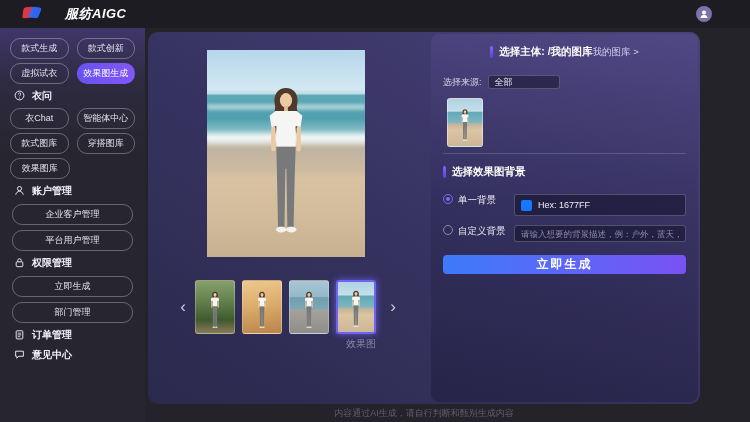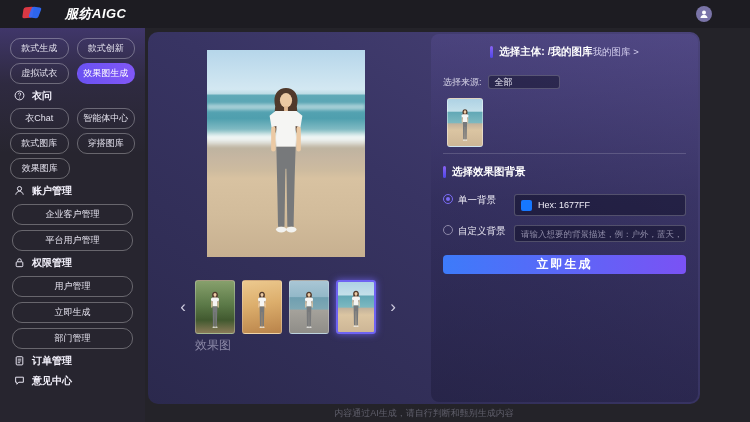--- a/index.html
+++ b/index.html
@@ -63,22 +63,22 @@
   .car-arrow.next { left:238px; }
   .thumb-row { position:absolute; left:47px; top:0; display:flex; gap:7px; }
   .thumb { width:40px; height:54px; border-radius:3px; overflow:hidden; position:relative;
     border:1px solid rgba(255,255,255,.25); cursor:pointer; }
   .thumb svg { position:absolute; left:50%; bottom:2px; transform:translateX(-50%); }
   .thumb[data-scene="forest"] { background:linear-gradient(180deg,#87a06c 0%,#5c7a48 45%,#41592f 75%,#8a7a58 100%); }
   .thumb[data-scene="desert"] { background:linear-gradient(170deg,#ecc98f 0%,#dcae6c 45%,#b9834a 100%); }
   .thumb[data-scene="pier"]   { background:linear-gradient(180deg,#a9c6d5 0%,#93b8c8 30%,#6f9fb0 32%,#7fa8b4 54%,#a5a29b 56%,#8f8d88 100%); }
   .thumb[data-scene="beach"]  { background:linear-gradient(180deg,#aed2e4 0%,#c4e0ea 26%,#62a8b6 28%,#7cb8c0 50%,#c3b29b 53%,#dbc5a2 66%,#cdb696 100%); }
   .thumb.selected { border:2px solid #6e63f2; box-shadow:0 0 7px rgba(110,99,242,.85); }
-  .car-caption { position:absolute; left:47px; top:57px; width:181px; 
-    font-size:12px; color:#8b88a6; }
+  .car-caption { position:absolute; left:47px; top:57px; width:181px; text-align:right;
+    font-size:10px; color:#8b88a6; }
 
   
   .rpanel { position:absolute; left:283px; top:2px; width:267px; height:368px; border-radius:8px;
     background:linear-gradient(180deg, rgba(96,84,160,.30) 0%, rgba(40,36,80,.30) 45%, rgba(22,20,48,.38) 100%);
     padding:11px 12px; }
   .rp-head { display:flex; align-items:center; justify-content:center; }
   .sec-title { display:flex; align-items:center; gap:6px; font-size:10.5px; font-weight:bold; color:#ffffff; }
   .accent-bar { width:3px; height:12px; border-radius:2px; background:linear-gradient(#8a63f6,#4f46e5); }
   .lib-link { font-size:9.5px; color:#d6d1f0; cursor:pointer; }
   .src-row { display:flex; align-items:center; gap:6px; margin-top:16px; }
@@ -203,23 +203,20 @@
   </div>
 
   <div class="side-header">
     <svg class="icon" width="11" height="11" viewBox="0 0 10 10">
       <rect x="2" y="4.4" width="6" height="4.4" rx=".8" fill="none" stroke="currentColor" stroke-width=".9"></rect>
       <path d="M3.4 4.4V3.2a1.6 1.6 0 0 1 3.2 0v1.2" fill="none" stroke="currentColor" stroke-width=".9"></path>
     </svg>
     <span>权限管理</span>
   </div>
   <div class="pill-row wide">
-    <span class="pill">用户管理</span>
-  </div>
-  <div class="pill-row wide">
     <span class="pill">立即生成</span>
   </div>
   <div class="pill-row wide">
     <span class="pill">部门管理</span>
   </div>
 
   <div class="side-header">
     <svg class="icon" width="11" height="11" viewBox="0 0 10 10">
       <rect x="2" y="1.6" width="6" height="7.4" rx=".8" fill="none" stroke="currentColor" stroke-width=".9"></rect>
       <path d="M3.4 3.8h3.2M3.4 5.4h3.2M3.4 7h2.2" stroke="currentColor" stroke-width=".8"></path>

